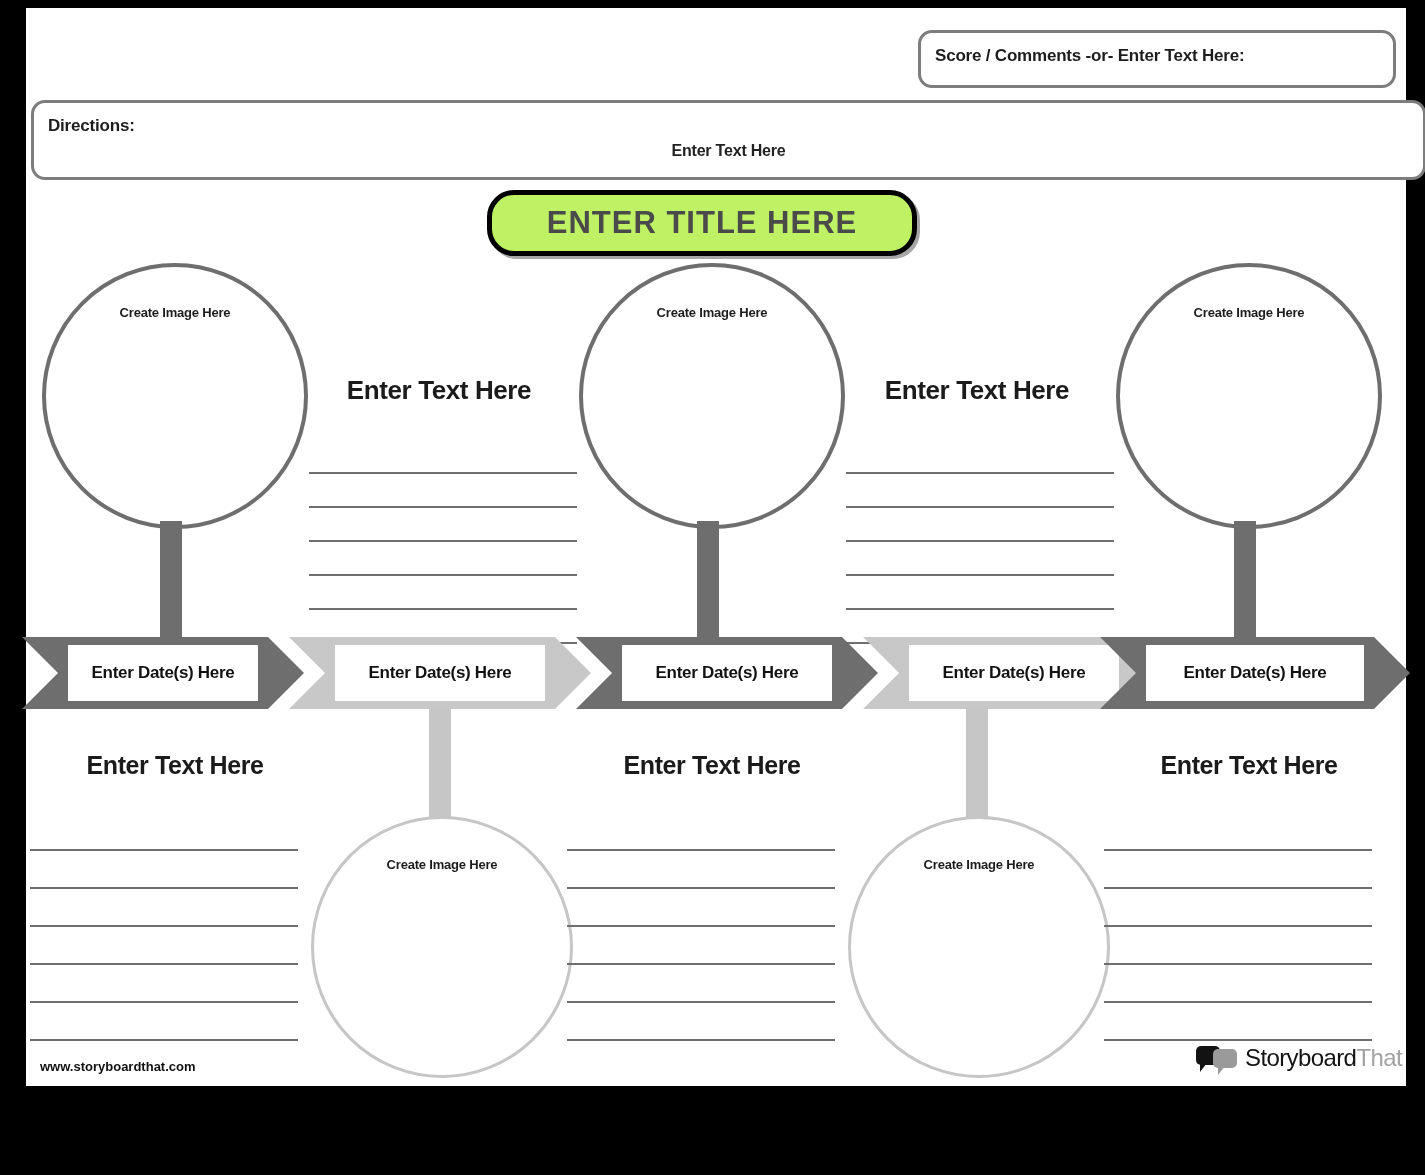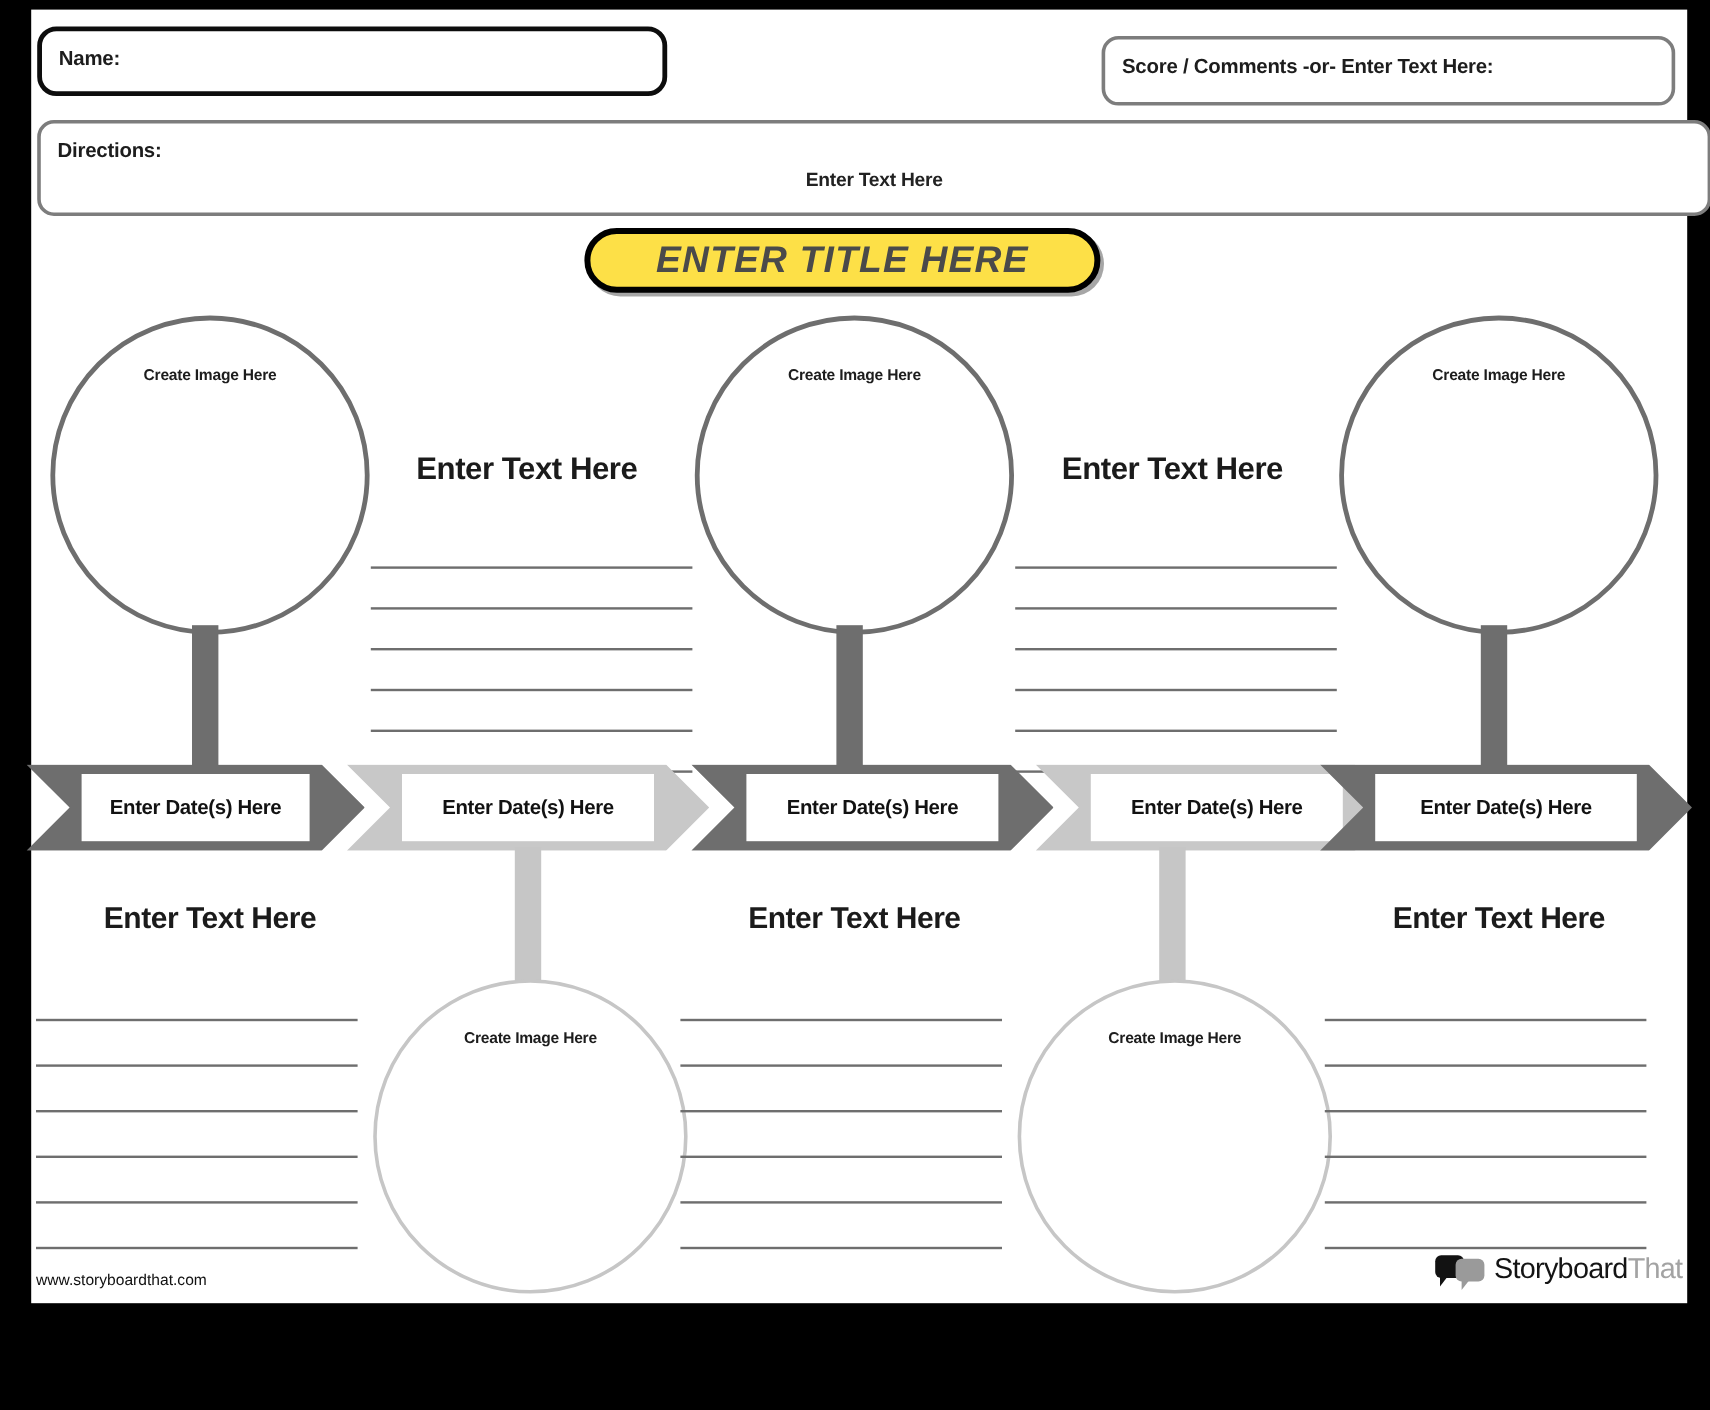--- a/index.html
+++ b/index.html
@@ -49,27 +49,26 @@
     font-size: 16px;
     font-weight: 700;
     color: #222;
     letter-spacing: -0.2px;
   }
 
   
   #title-box {
     position: absolute;
     left: 461px; top: 182px;
-    width: 430px; height: 54px;
-    background: #fde047;
+    width: 430px; height: 66px;
+    background: #bef264;
     border: 5px solid #000;
     border-radius: 27px;
     display: flex; align-items: center; justify-content: center;
     box-shadow: 3px 3px 0 rgba(0,0,0,0.35);
-    font-style: italic;
   }
   #title-text {
     font-size: 31px;
     font-weight: 700;
     letter-spacing: 1px;
     color: #4a4a4a;
   }
 
   
   .circle {
@@ -132,22 +131,22 @@
     left: 46px; right: 46px;
     background: #ffffff;
     display: flex; align-items: center; justify-content: center;
     font-size: 17px; font-weight: 700; color: #121212;
     letter-spacing: -0.3px;
   }
 
   
   #url {
     position: absolute;
-    left: 4px; bottom: 12px;
-    font-size: 13px; font-weight: 400; color: #111;
+    left: 14px; bottom: 12px;
+    font-size: 13px; font-weight: 700; color: #111;
   }
   #logo {
     position: absolute;
     right: 4px; bottom: 14px;
     display: flex; align-items: center; gap: 7px;
   }
   #logo-mark { position: relative; width: 42px; height: 28px; }
   .bub { position: absolute; border-radius: 5px; }
   .bub.b1 { left: 0;  top: 2px;  width: 24px; height: 19px; background: #121212; }
   .bub.b1::after {
@@ -161,23 +160,20 @@
   }
   #logo-text { font-size: 24px; letter-spacing: -0.6px; }
   #logo-text .a { color: #141414; }
   #logo-text .b { color: #a3a3a3; }
 </style>
 </head>
 <body>
 
 <div id="page">
 
-  <div class="field strong" id="f-name">
-    <span class="field-label">Name:</span>
-  </div>
 
 
   <div class="field" id="f-score">
     <span class="field-label">Score / Comments -or- Enter Text Here:</span>
   </div>
 
   <div class="field" id="f-dir">
     <span class="field-label">Directions:</span>
     <span id="dir-center">Enter Text Here</span>
   </div>

